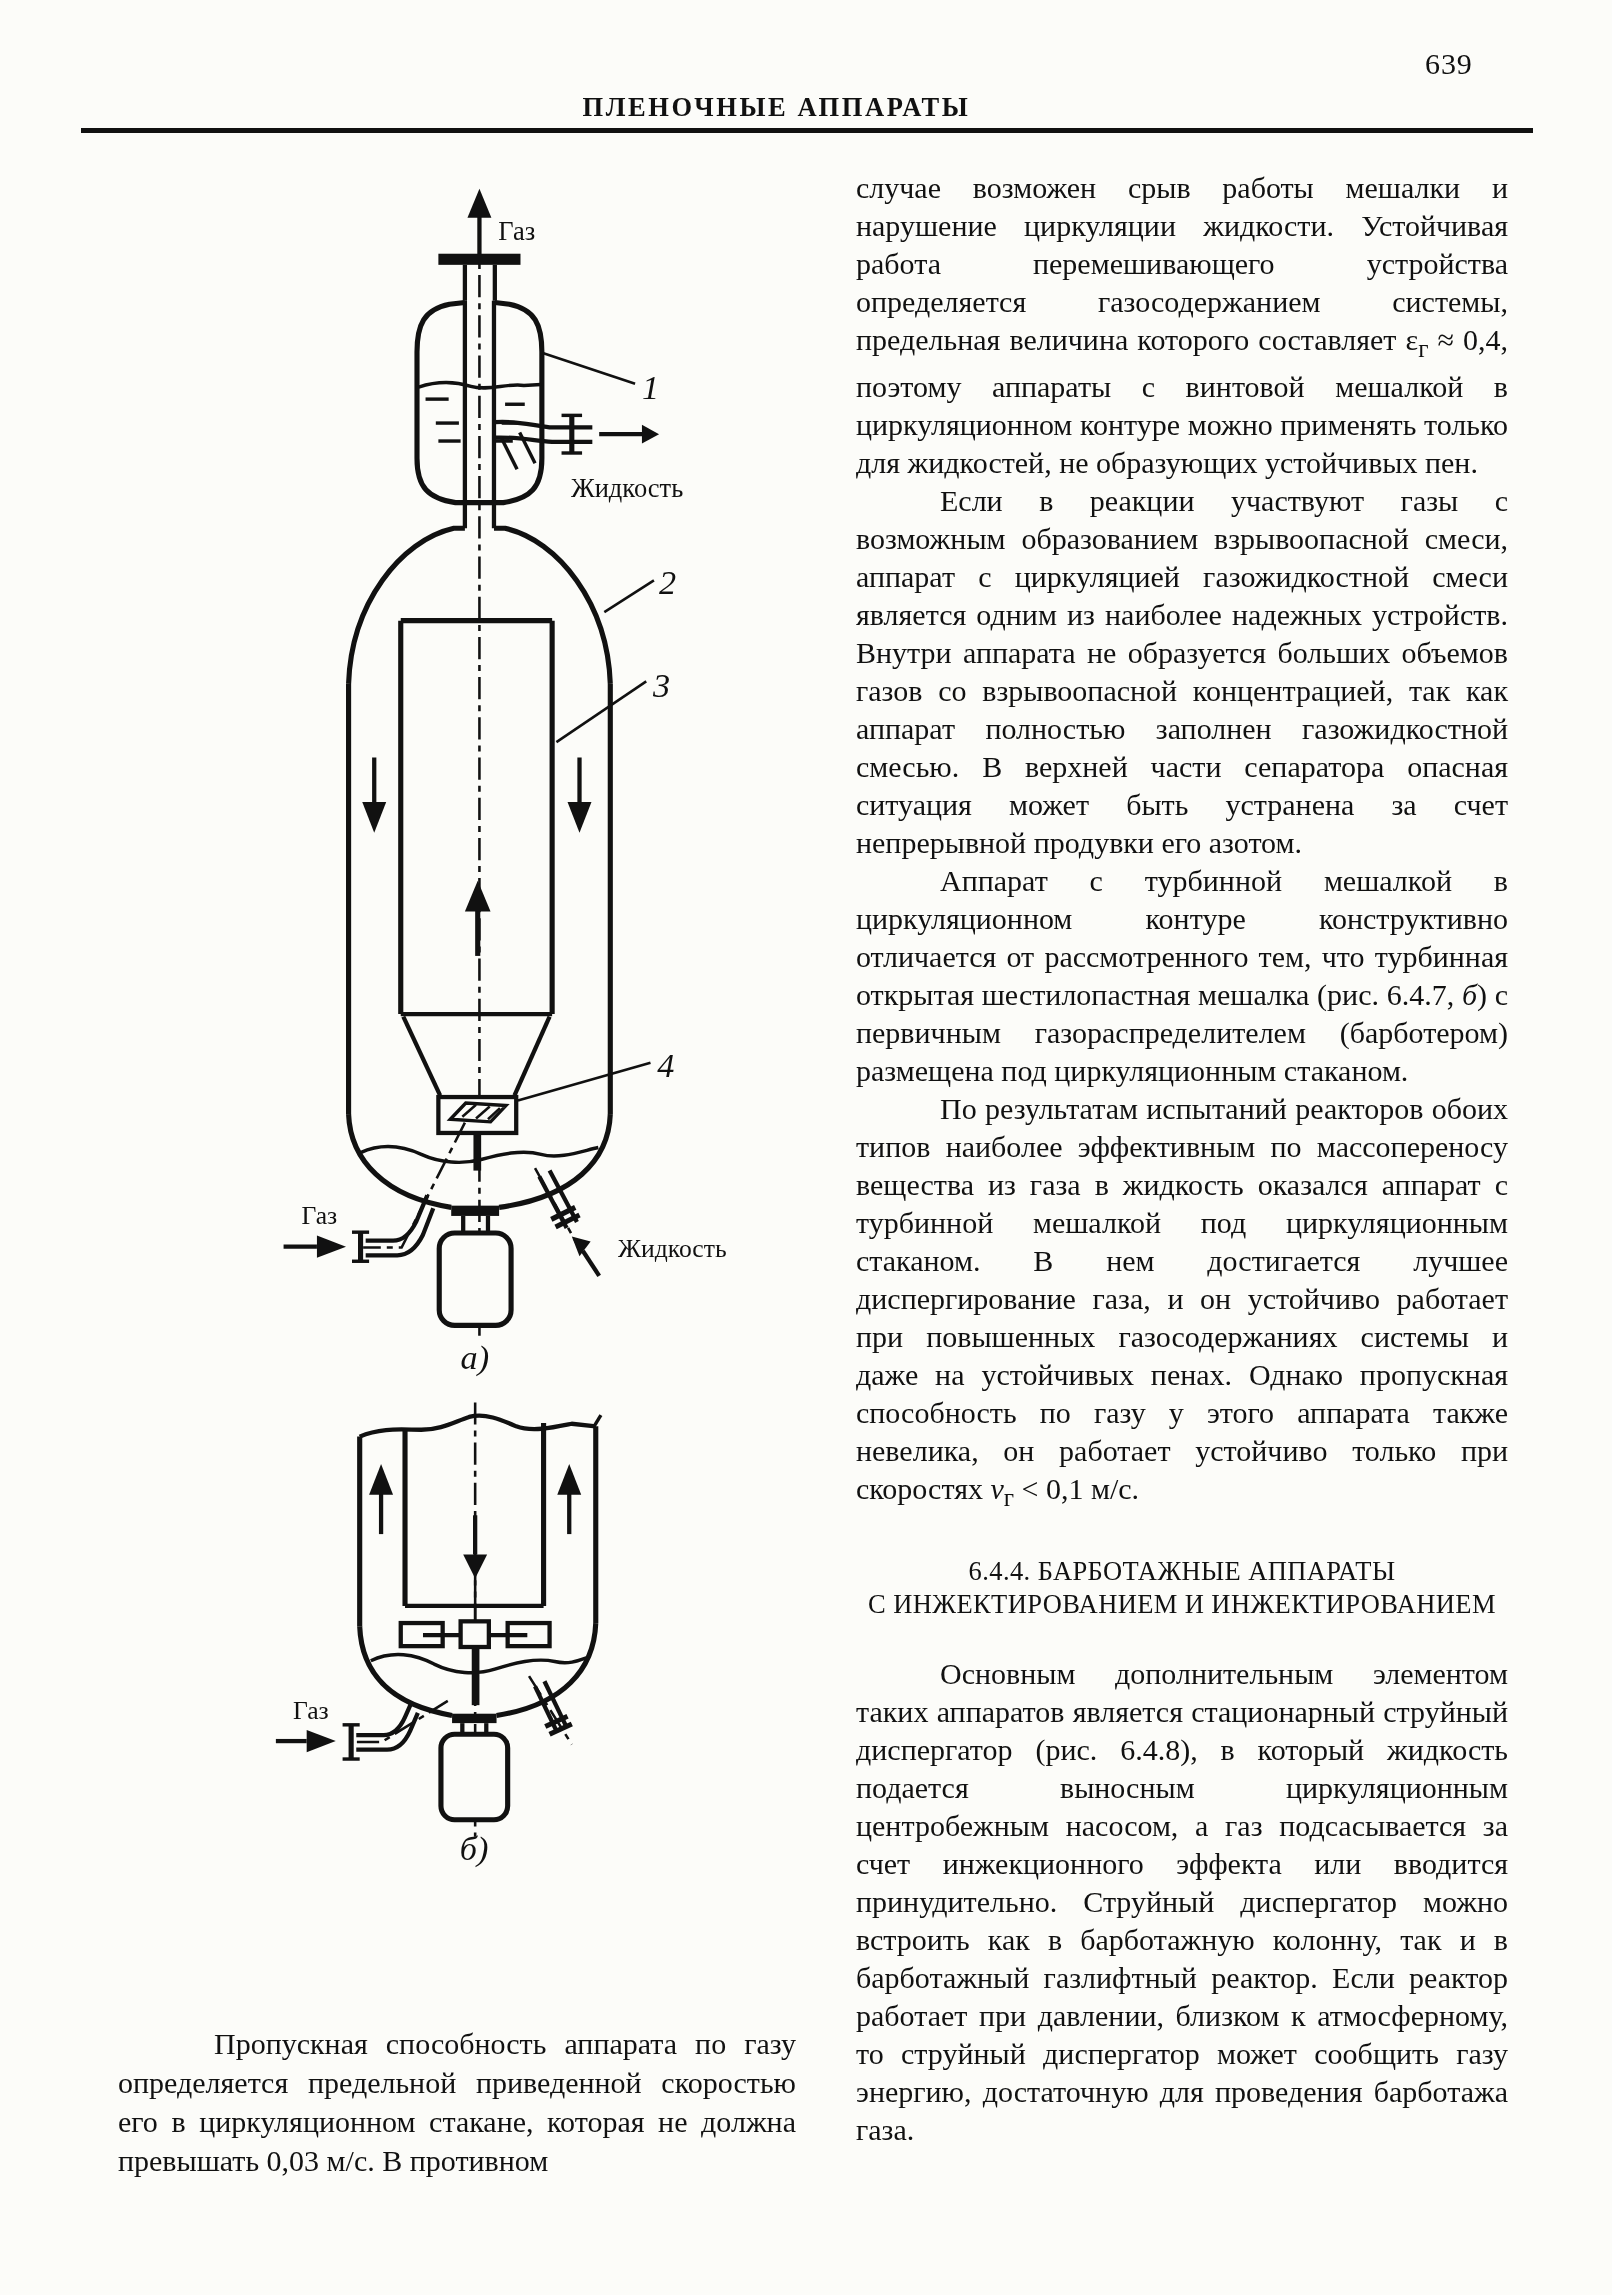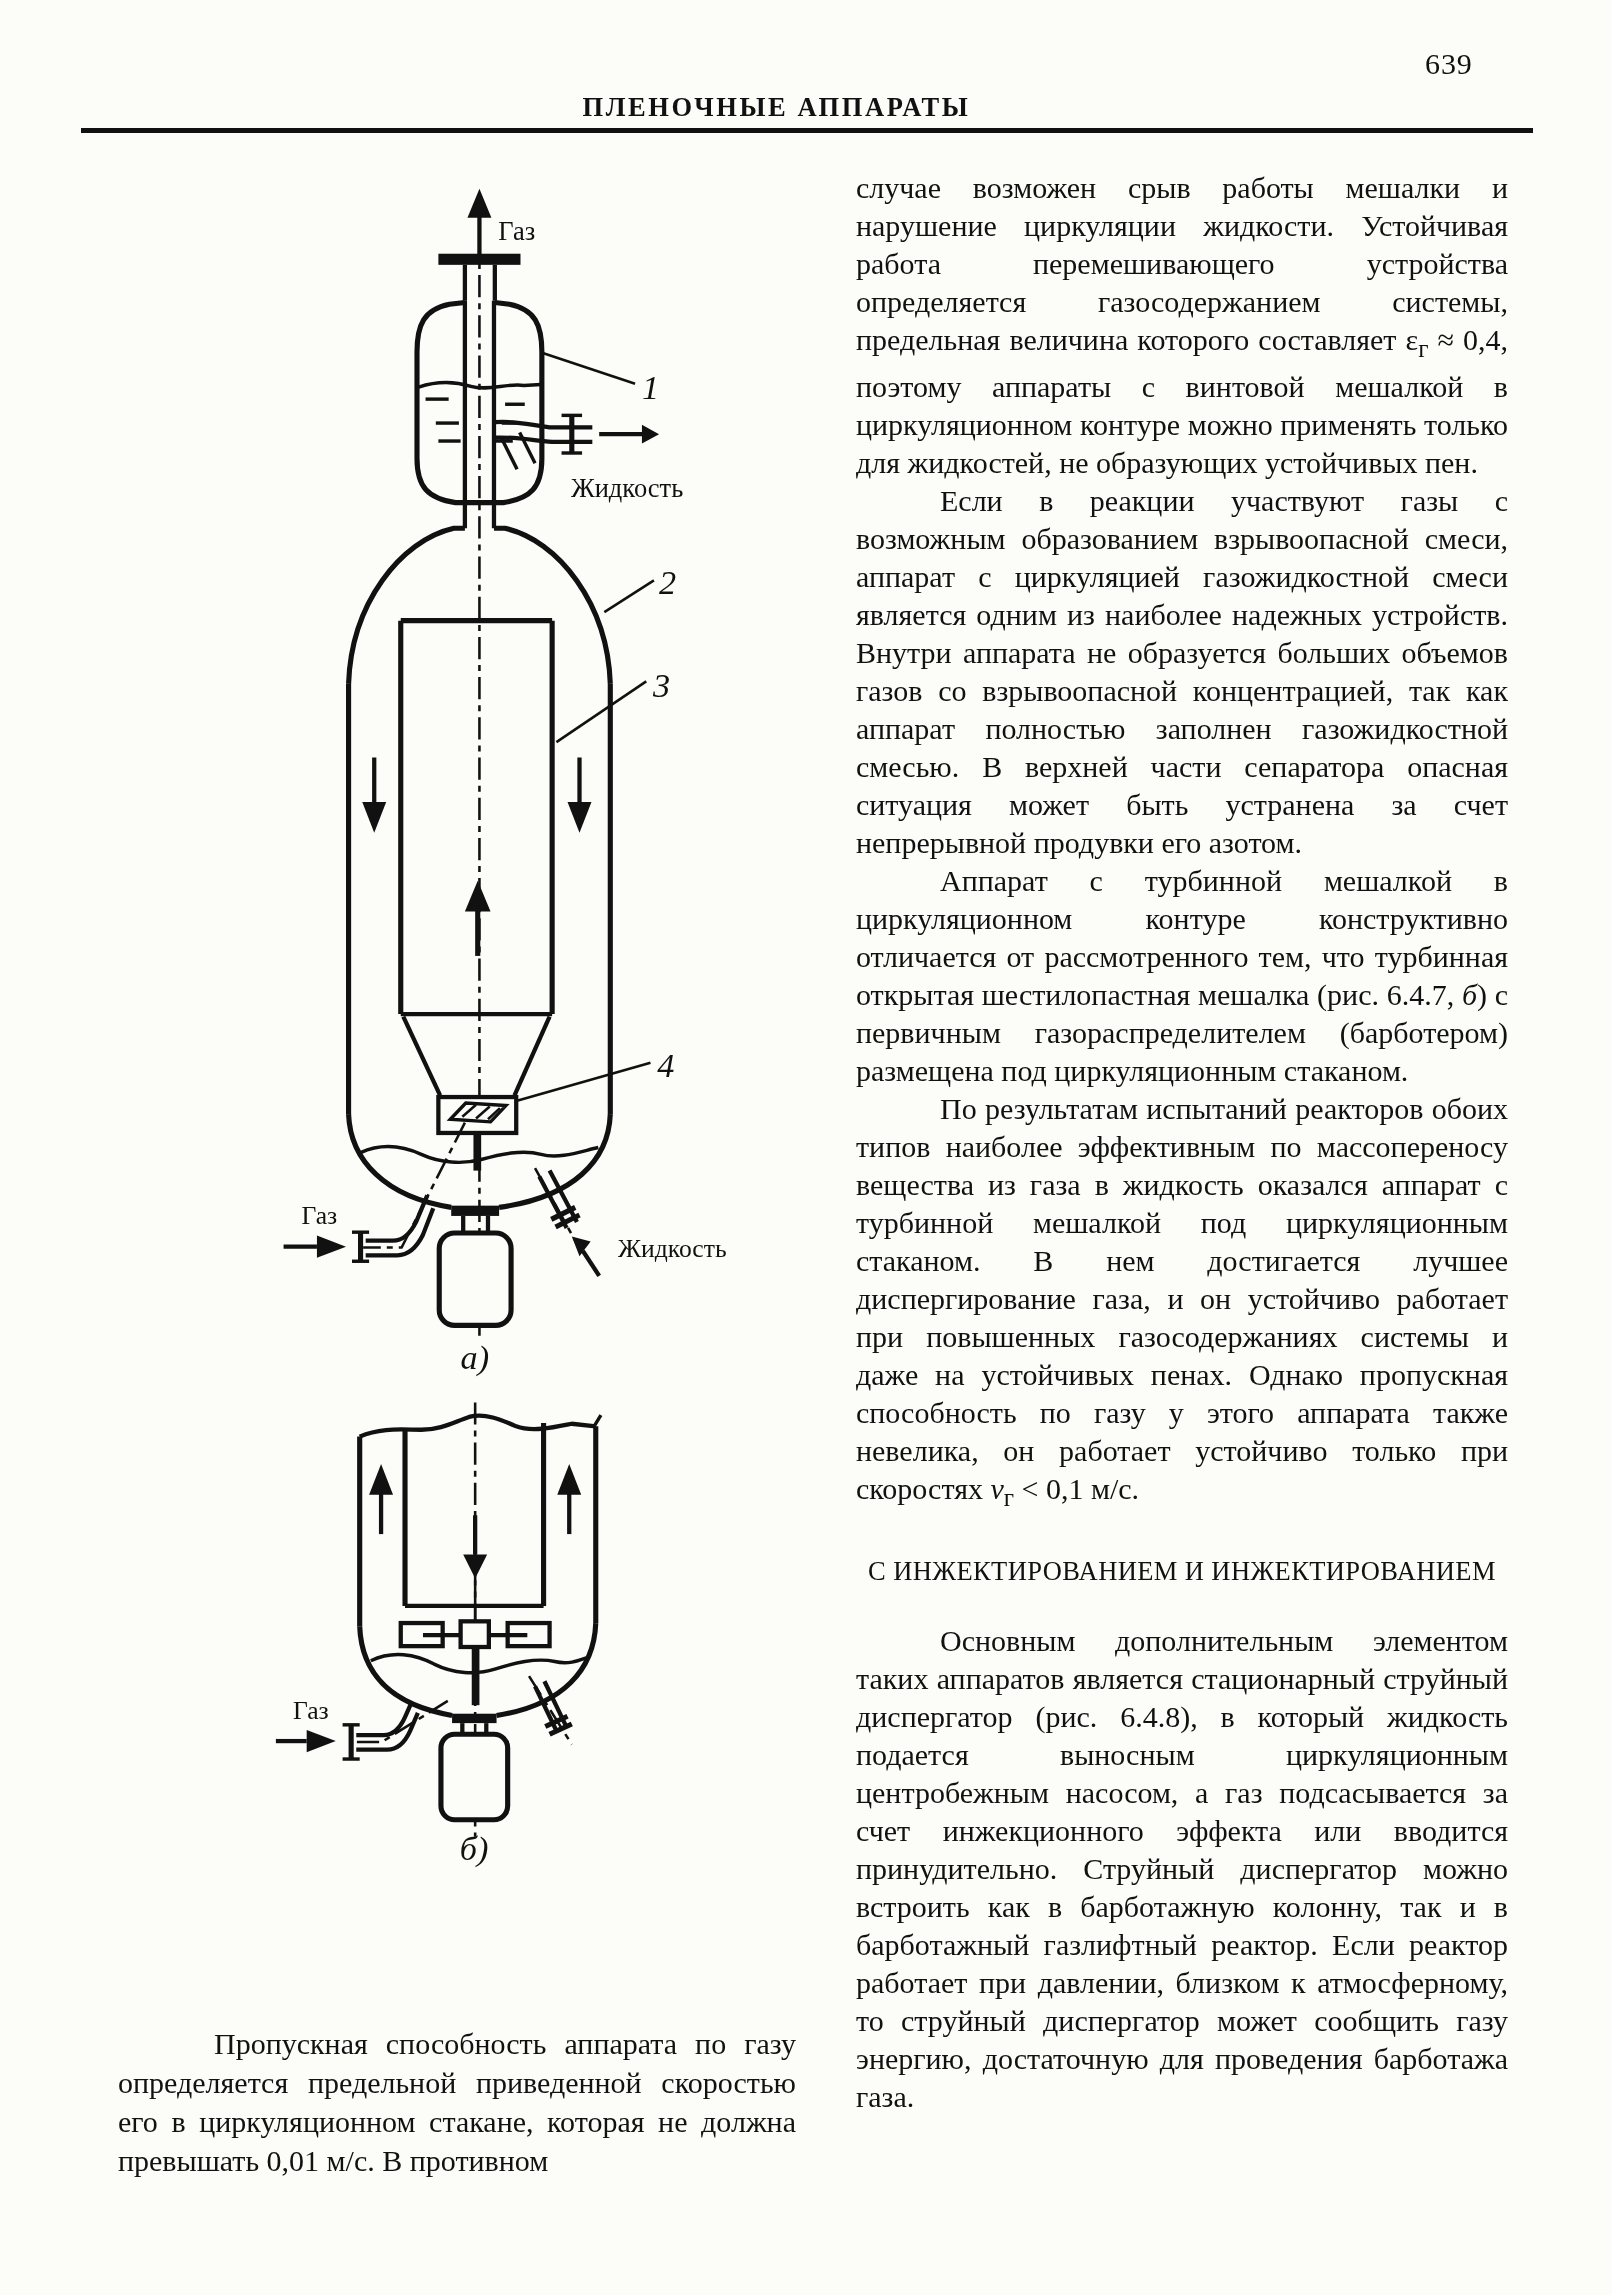--- a/index.html
+++ b/index.html
@@ -275,27 +275,28 @@
         <line class="s5" x1="540" y1="2015" x2="540" y2="2028"></line>
         <line class="s5" x1="568" y1="2015" x2="568" y2="2028"></line>
         <rect class="s6 fillw" x="515" y="2028" width="78" height="100" rx="16"></rect>
       </g>
 
       <text class="fn" x="537" y="2175">б)</text>
     </g>
   </svg>
 
 
-  <div class="left-para">Пропускная способность аппарата по газу определяется предельной приведенной скоростью его в циркуляционном стакане, которая не должна превышать 0,01 м/с. В противном</div>
+  <div class="left-para">Пропускная способность аппарата по газу определяется предельной приведенной скоростью его в циркуляционном стакане, которая не должна превышать 0,03 м/с. В противном</div>
 
   <div class="col-right">
     <p class="no-indent">случае возможен срыв работы мешалки и нарушение циркуляции жидкости. Устойчивая работа перемешивающего устройства определяется газосодержанием системы, предельная величина которого составляет ε<sub>г</sub> ≈ 0,4, поэтому аппараты с винтовой мешалкой в циркуляционном контуре можно применять только для жидкостей, не образующих устойчивых пен.</p>
     <p>Если в реакции участвуют газы с возможным образованием взрывоопасной смеси, аппарат с циркуляцией газожидкостной смеси является одним из наиболее надежных устройств. Внутри аппарата не образуется больших объемов газов со взрывоопасной концентрацией, так как аппарат полностью заполнен газожидкостной смесью. В верхней части сепаратора опасная ситуация может быть устранена за счет непрерывной продувки его азотом.</p>
     <p>Аппарат с турбинной мешалкой в циркуляционном контуре конструктивно отличается от рассмотренного тем, что турбинная открытая шестилопастная мешалка (рис. 6.4.7, <i>б</i>) с первичным газораспределителем (барботером) размещена под циркуляционным стаканом.</p>
     <p>По результатам испытаний реакторов обоих типов наиболее эффективным по массопереносу вещества из газа в жидкость оказался аппарат с турбинной мешалкой под циркуляционным стаканом. В нем достигается лучшее диспергирование газа, и он устойчиво работает при повышенных газосодержаниях системы и даже на устойчивых пенах. Однако пропускная способность по газу у этого аппарата также невелика, он работает устойчиво только при скоростях <i>v</i><sub>г</sub> &lt; 0,1 м/с.</p>
     <div class="section-heading">
+      <div>6.4.4. БАРБОТАЖНЫЕ АППАРАТЫ</div>
       <div>С ИНЖЕКТИРОВАНИЕМ И ИНЖЕКТИРОВАНИЕМ</div>
     </div>
     <p>Основным дополнительным элементом таких аппаратов является стационарный струйный диспергатор (рис. 6.4.8), в который жидкость подается выносным циркуляционным центробежным насосом, а газ подсасывается за счет инжекционного эффекта или вводится принудительно. Струйный диспергатор можно встроить как в барботажную колонну, так и в барботажный газлифтный реактор. Если реактор работает при давлении, близком к атмосферному, то струйный диспергатор может сообщить газу энергию, достаточную для проведения барботажа газа.</p>
   </div>
 
 </div>
 
 
 </body></html>

